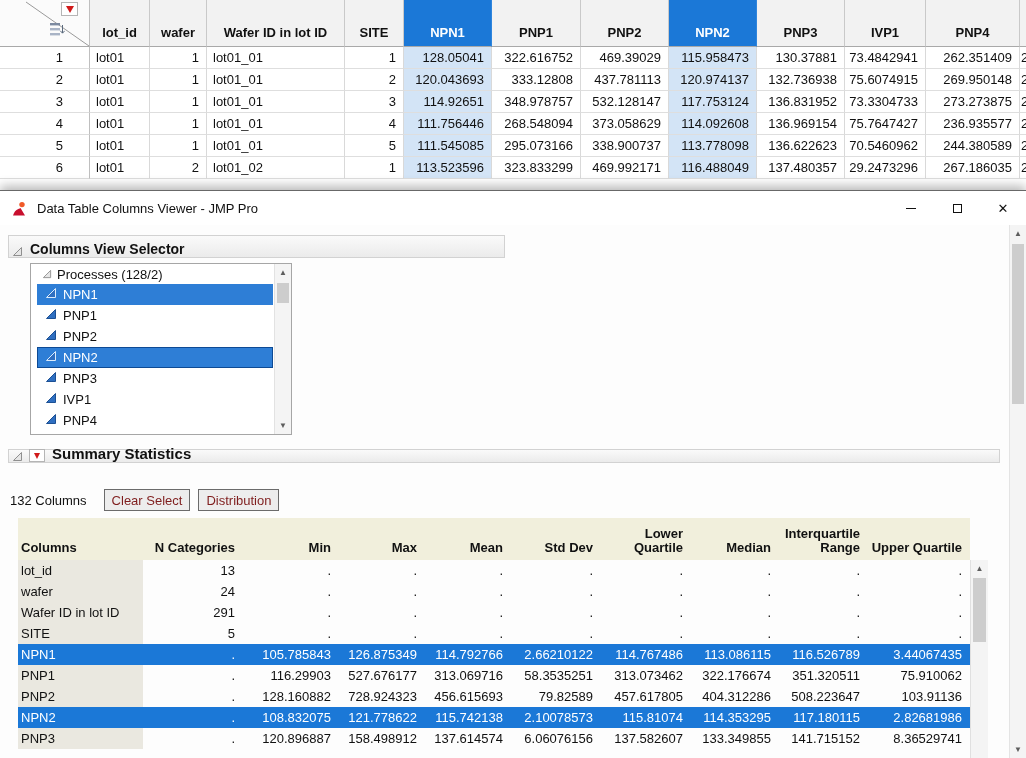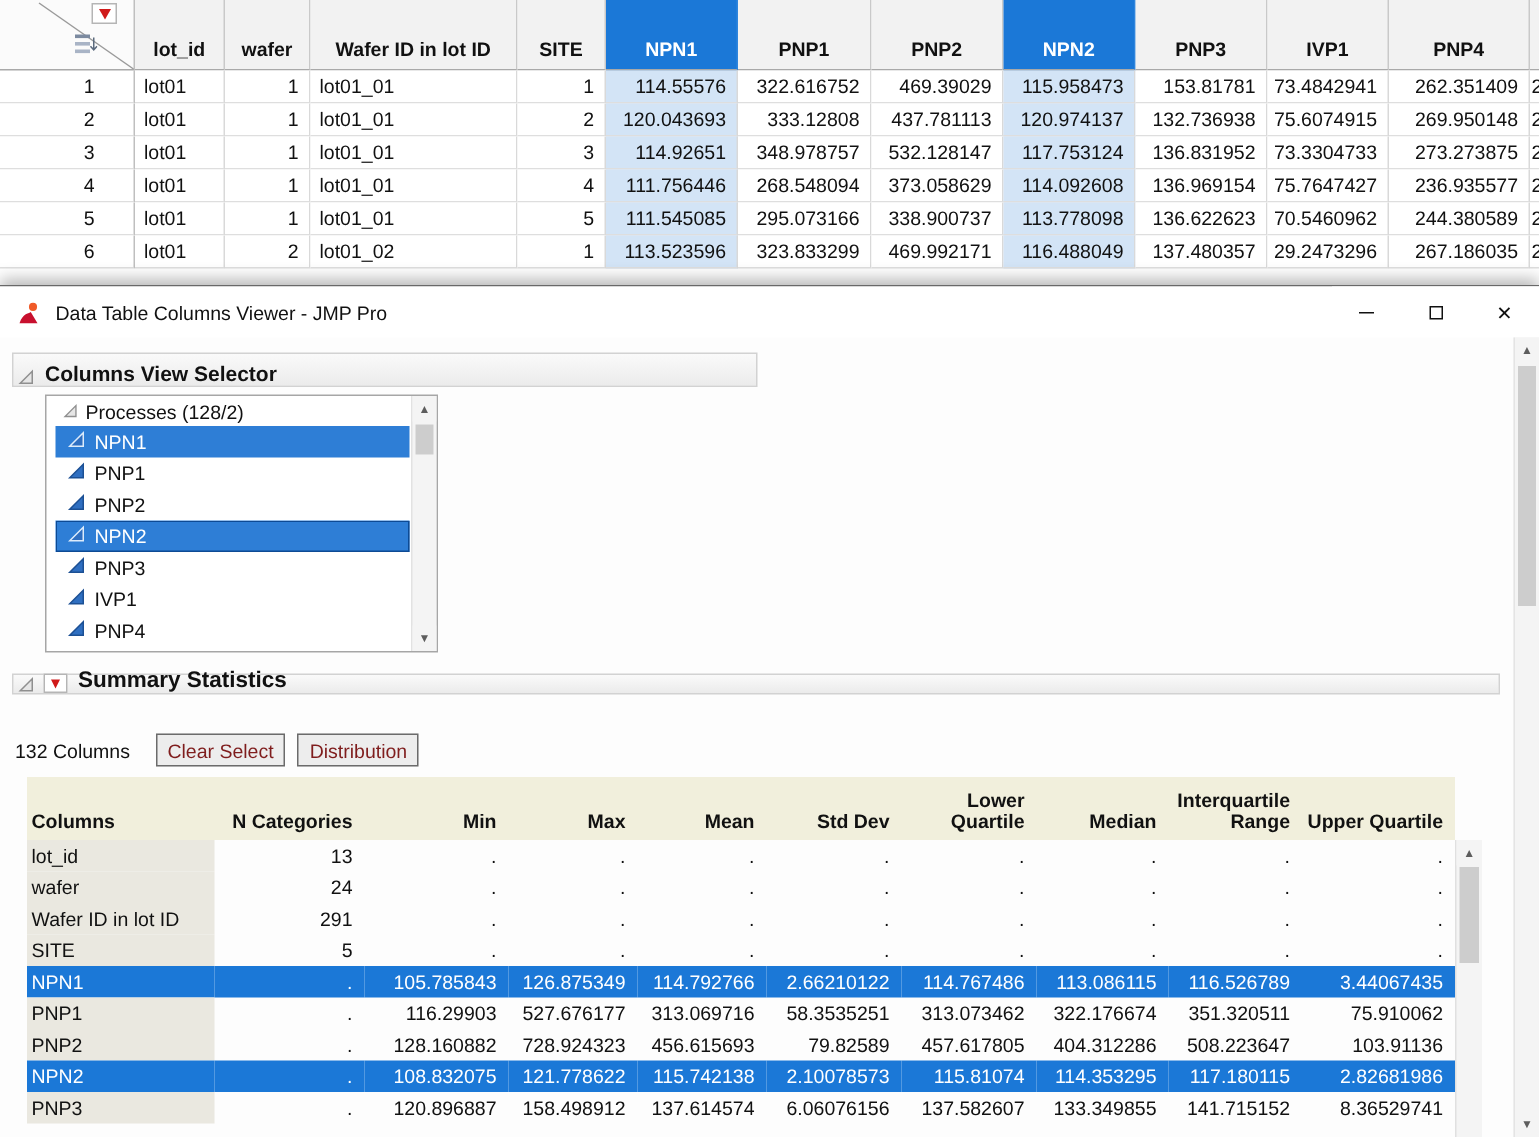--- a/index.html
+++ b/index.html
@@ -126,25 +126,25 @@
       <div class="dt-cell dt-h hsel">NPN2</div>
       <div class="dt-cell dt-h">PNP3</div>
       <div class="dt-cell dt-h">IVP1</div>
       <div class="dt-cell dt-h">PNP4</div>
       <div class="dt-cell dt-h sliver"></div>
       <div class="dt-cell dt-rownum">1</div>
       <div class="dt-cell left">lot01</div>
       <div class="dt-cell">1</div>
       <div class="dt-cell left">lot01_01</div>
       <div class="dt-cell">1</div>
-      <div class="dt-cell csel">114.55576</div>
+      <div class="dt-cell csel">128.05041</div>
       <div class="dt-cell">322.616752</div>
       <div class="dt-cell">469.39029</div>
       <div class="dt-cell csel">115.958473</div>
-      <div class="dt-cell">153.81781</div>
+      <div class="dt-cell">130.37881</div>
       <div class="dt-cell">73.4842941</div>
       <div class="dt-cell">262.351409</div>
       <div class="dt-cell sliver">2</div>
       <div class="dt-cell dt-rownum">2</div>
       <div class="dt-cell left">lot01</div>
       <div class="dt-cell">1</div>
       <div class="dt-cell left">lot01_01</div>
       <div class="dt-cell">2</div>
       <div class="dt-cell csel">120.043693</div>
       <div class="dt-cell">333.12808</div>

